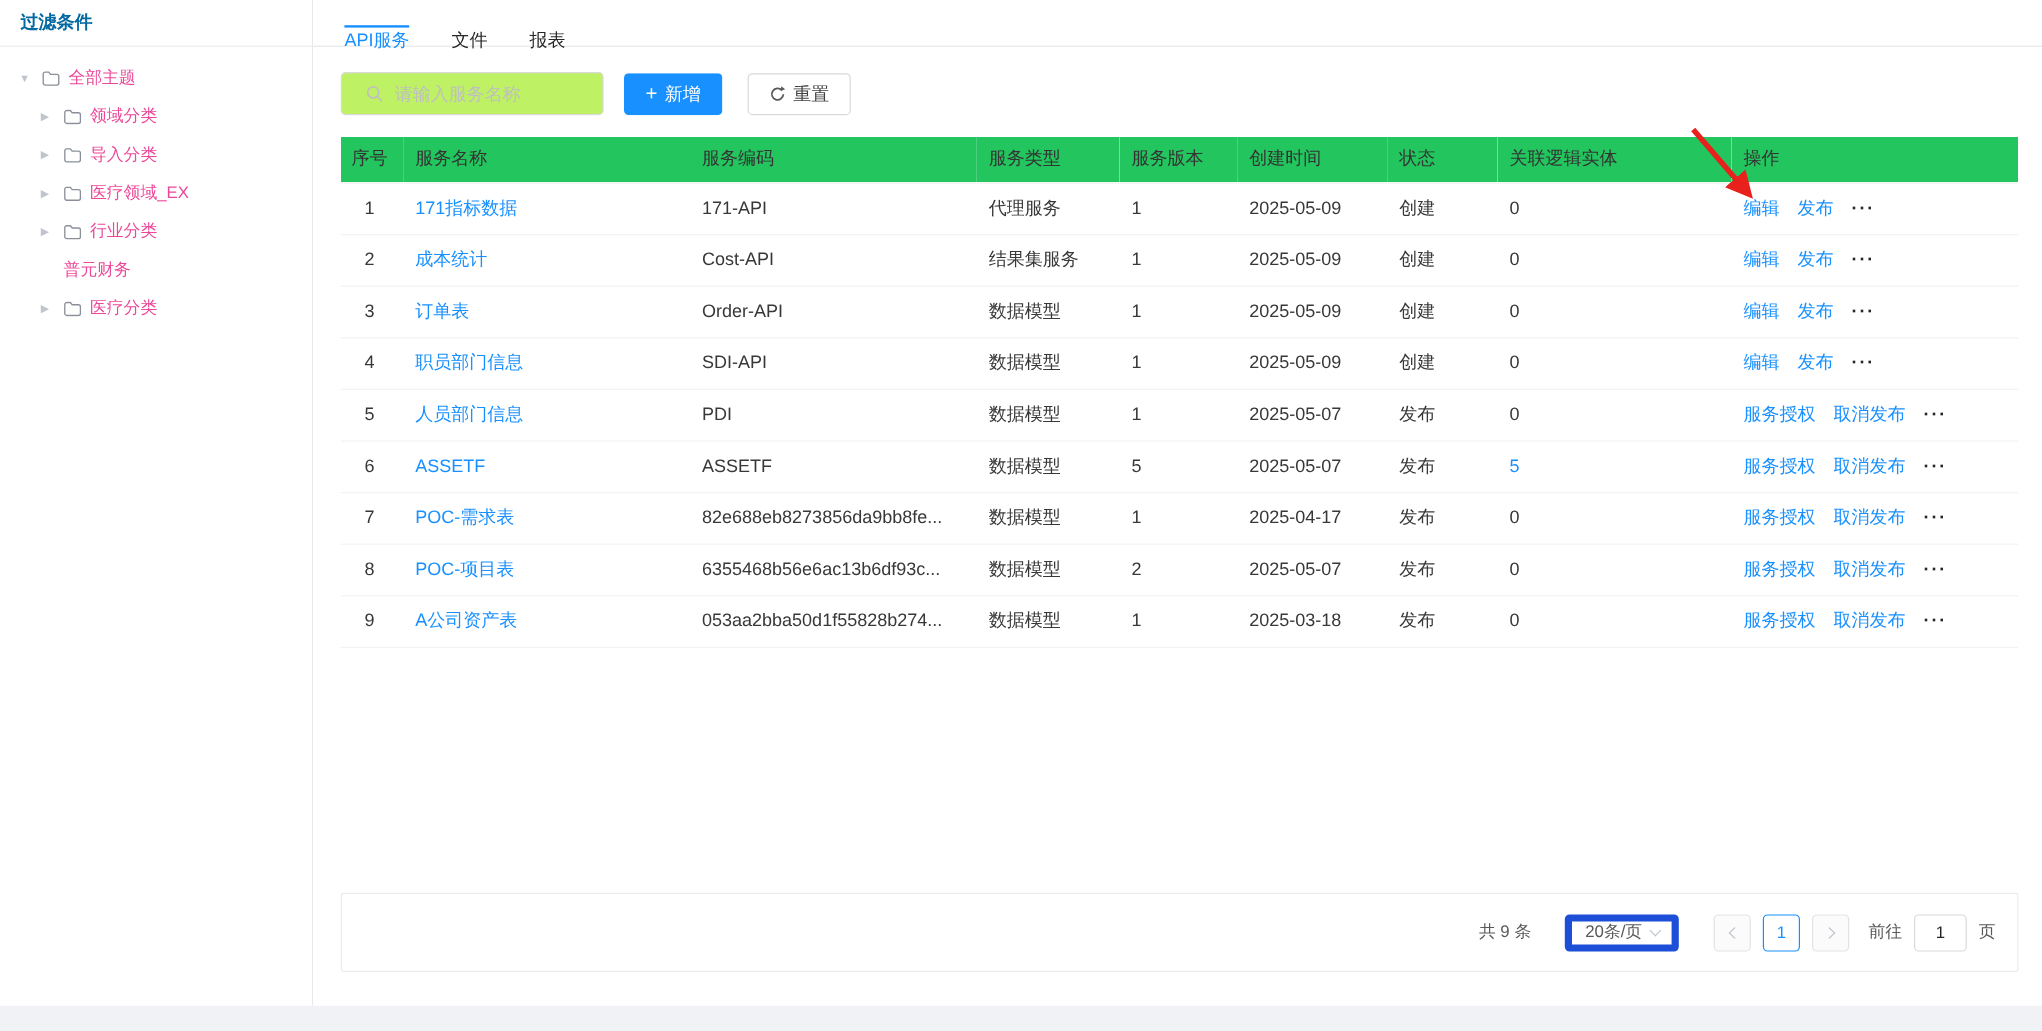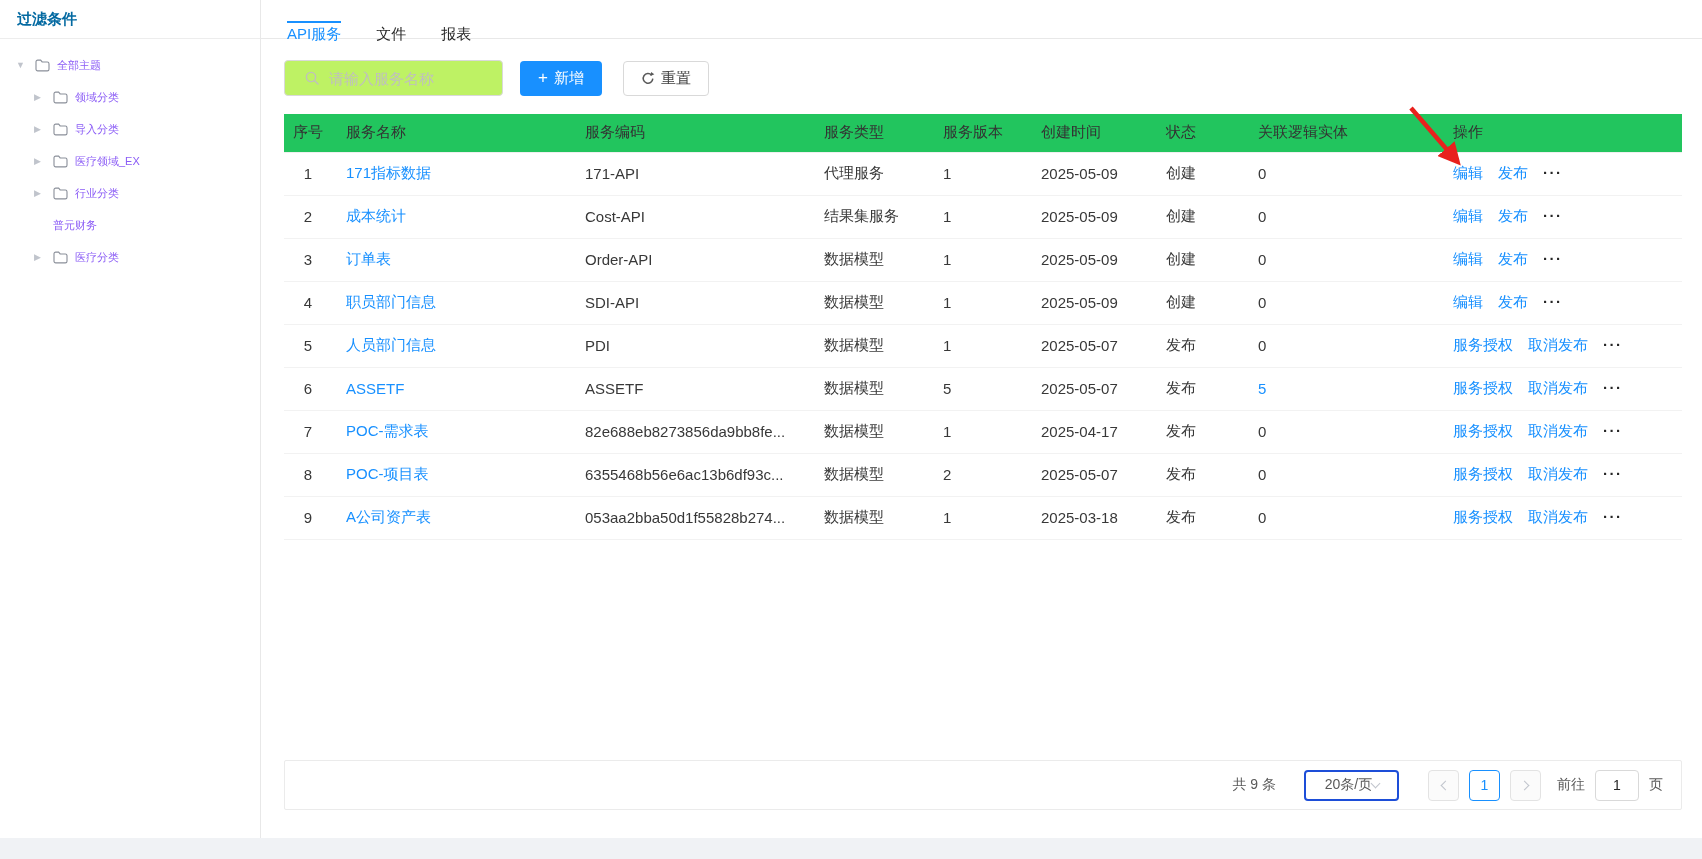--- a/index.html
+++ b/index.html
@@ -14,21 +14,21 @@
   
   .sidebar { width:261px; flex:0 0 261px; border-right:1px solid #e8e8e8; background:#fff; }
   .sidebar-title { font-weight:bold; font-size:15px; height:39px; line-height:38px;
     padding:0 17px; border-bottom:1px solid #ededed; color:#0369a1; }
   .tree { padding-top:10px; }
   .tree-row { display:flex; align-items:center; height:32px; cursor:pointer; }
   .tree-row.level0 { padding-left:16px; }
   .tree-row.level1 { padding-left:34px; }
   .caret { width:19px; flex:0 0 19px; font-size:9px; color:#c0c4cc; line-height:1; }
   .folder-icon { margin-right:7px; display:flex; align-items:center; }
-  .tree-label { font-size:11px; color:#8b5cf6; white-space:nowrap; }
+  .tree-label { font-size:14px; color:#ec4899; white-space:nowrap; }
 
   
   .main { flex:1; position:relative; background:#fff; }
   .tabs { display:flex; gap:35px; padding:15px 26px; height:39px; border-bottom:1px solid #e8e8e8; }
   .tab { font-size:15px; color:#262626; line-height:37px; cursor:pointer; position:relative; }
   .tab.active { color:#1890ff; }
   .tab.active::after { content:''; position:absolute; left:0; right:0; bottom:0; height:2px; background:#1890ff; }
 
   
   .toolbar { display:flex; align-items:center; margin:21px 0 18px 23px; }
@@ -51,26 +51,26 @@
     padding:0 4px 0 10px; font-size:15px; color:#333; border-bottom:1px solid #efefef;
     white-space:nowrap; overflow:hidden; }
   .data-table tbody td { height:43px; padding:0 4px 0 10px; font-size:15px; color:#383838;
     border-bottom:1px solid #f2f2f2; white-space:nowrap; overflow:hidden; }
   .data-table th.c0, .data-table td.c0 { text-align:center; padding-left:0; }
   .link { color:#1890ff; cursor:pointer; text-decoration:none; }
   .action-link { margin-right:15px; }
   .more { font-weight:bold; color:#262626; letter-spacing:1.5px; cursor:pointer; font-size:15px; }
 
   
-  .pagination-wrap { position:absolute; left:23px; width:1398px; bottom:28px; height:50px;
+  .pagination-wrap { position:absolute; left:23px; width:1398px; bottom:28px; height:66px;
     border:1px solid #ebebeb; border-radius:2px; display:flex; align-items:center;
     justify-content:flex-end; padding-right:18px; gap:10px; font-size:14px; color:#595959;
     background:#fff; }
-  .page-size-select { width:95px; height:31px; border:2px solid #1d4ed8; border-radius:4px;
-    display:flex; align-items:center; justify-content:center;
+  .page-size-select { width:95px; height:31px; border:6px solid #1d4ed8; border-radius:4px;
+    display:flex; align-items:center; justify-content:space-between;
     padding:0 10px 0 11px; font-size:14px; color:#595959; background:#fff;
     cursor:pointer; margin:0 19px 0 18px; }
   .chev { display:inline-block; width:7px; height:7px;
     border-right:1.5px solid #c0c4cc; border-bottom:1.5px solid #c0c4cc; }
   .chev-down { transform:rotate(45deg); margin-top:-3px; }
   .chev-left { transform:rotate(135deg); margin-left:3px; }
   .chev-right { transform:rotate(-45deg); margin-right:3px; }
   .page-btn { width:31px; height:31px; border:1px solid #e3e3e3; border-radius:4px;
     background:#fbfbfb; display:flex; align-items:center; justify-content:center;
     cursor:pointer; font-size:14px; }

